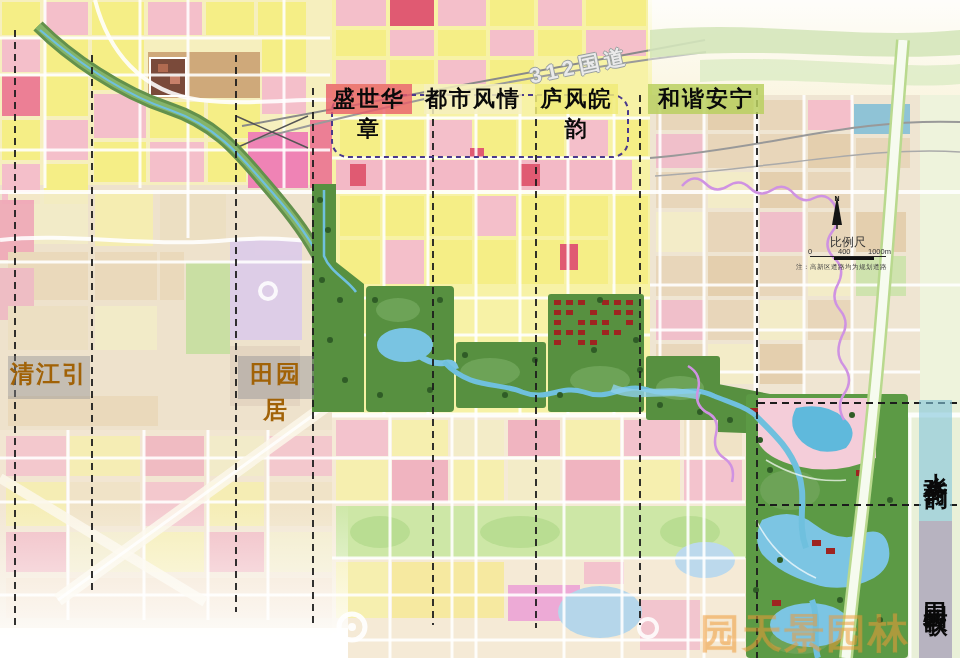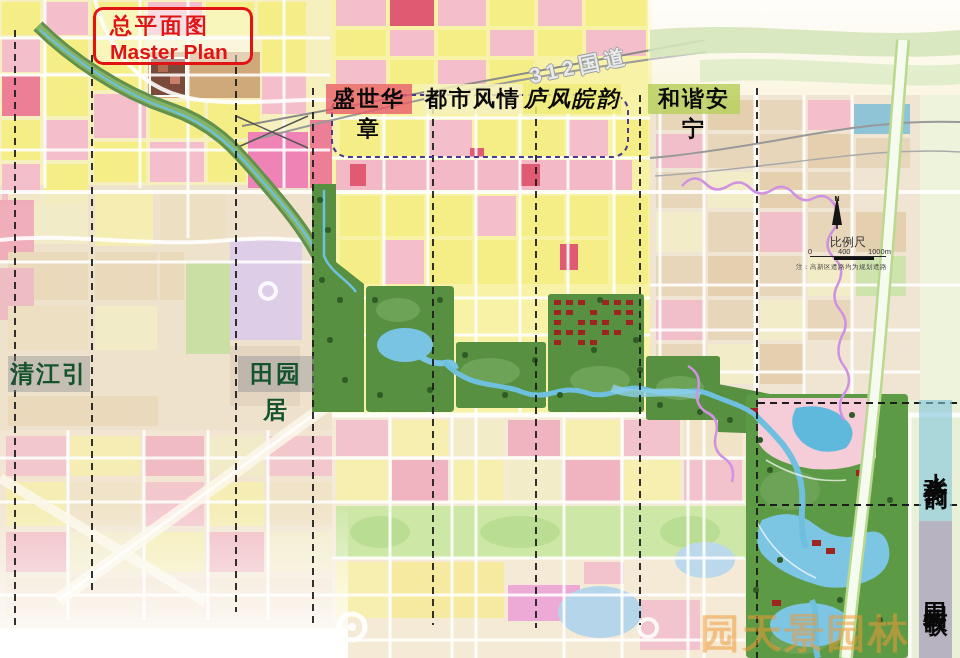--- a/index.html
+++ b/index.html
@@ -14,24 +14,24 @@
   
   .ov{position:absolute;box-sizing:border-box;}
   .title-box{left:93px;top:7px;width:160px;height:58px;border:3px solid #e01414;border-radius:10px;
              background:rgba(255,255,255,0.45);color:#e01414;font-weight:bold;padding:3px 0 0 14px;}
   .title-box .l1{font-size:22px;line-height:26px;letter-spacing:3px;}
   .title-box .l2{font-size:21px;line-height:25px;}
   .zone-top{top:84px;height:30px;line-height:30px;text-align:center;font-size:22px;font-weight:bold;
             color:#0a0a0a;letter-spacing:2px;}
   .zt0{left:326px;width:86px;background:rgba(232,93,105,0.80);}
   .zt1{left:424px;width:98px;background:rgba(246,240,190,0.85);}
-  .zt2{left:523px;width:98px;background:rgba(240,235,120,0.85);font-style:italic;}
-  .zt3{left:648px;width:92px;background:rgba(186,208,96,0.85);}
-  .zone-left{top:356px;height:36px;line-height:36px;text-align:center;font-size:24px;font-weight:bold;
-             color:#14532d;background:rgba(140,140,145,0.42);letter-spacing:2px;}
+  .zt2{left:535px;width:83px;background:rgba(240,235,120,0.85);}
+  .zt3{left:648px;width:116px;background:rgba(186,208,96,0.85);}
+  .zone-left{top:356px;height:43px;line-height:36px;text-align:center;font-size:24px;font-weight:bold;
+             color:#a16207;background:rgba(140,140,145,0.42);letter-spacing:2px;}
   .zl0{left:8px;width:82px;}
   .zl1{left:94px;width:140px;letter-spacing:8px;}
   .zl2{left:238px;width:76px;}
   .zone-right{left:919px;width:33px;text-align:center;font-size:24px;font-weight:bold;color:#0a0a0a;
               writing-mode:vertical-rl;text-orientation:upright;letter-spacing:4px;
               display:flex;align-items:center;justify-content:center;}
   .zr0{top:400px;height:121px;background:rgba(132,198,220,0.62);}
   .zr1{top:521px;height:137px;background:rgba(152,142,178,0.62);}
   .hwy-label{left:528px;top:46px;width:160px;transform:rotate(-12deg);font-size:21px;font-weight:bold;
              letter-spacing:5px;color:rgba(238,238,238,0.95);
@@ -432,24 +432,20 @@
   </g>
 
   <rect x="332" y="95" width="296" height="62" rx="16" fill="none" stroke="#4a3a8c" stroke-width="2" stroke-dasharray="5 4"></rect>
 </svg>
 
 <div class="ov watermark">
   <div class="w1">园天景园林</div>
   <div class="w2">c918.com.cn</div>
 </div>
 
-<div class="ov title-box">
-  <div class="l1">总平面图</div>
-  <div class="l2">Master Plan</div>
-</div>
 
 <div class="ov hwy-label">312国道</div>
 
 <div class="ov zone-top zt0">盛世华章</div>
 <div class="ov zone-top zt1">都市风情</div>
 <div class="ov zone-top zt2">庐风皖韵</div>
 <div class="ov zone-top zt3">和谐安宁</div>
 
 <div class="ov zone-left zl0">清江引</div>
 <div class="ov zone-left zl2">田园居</div>

